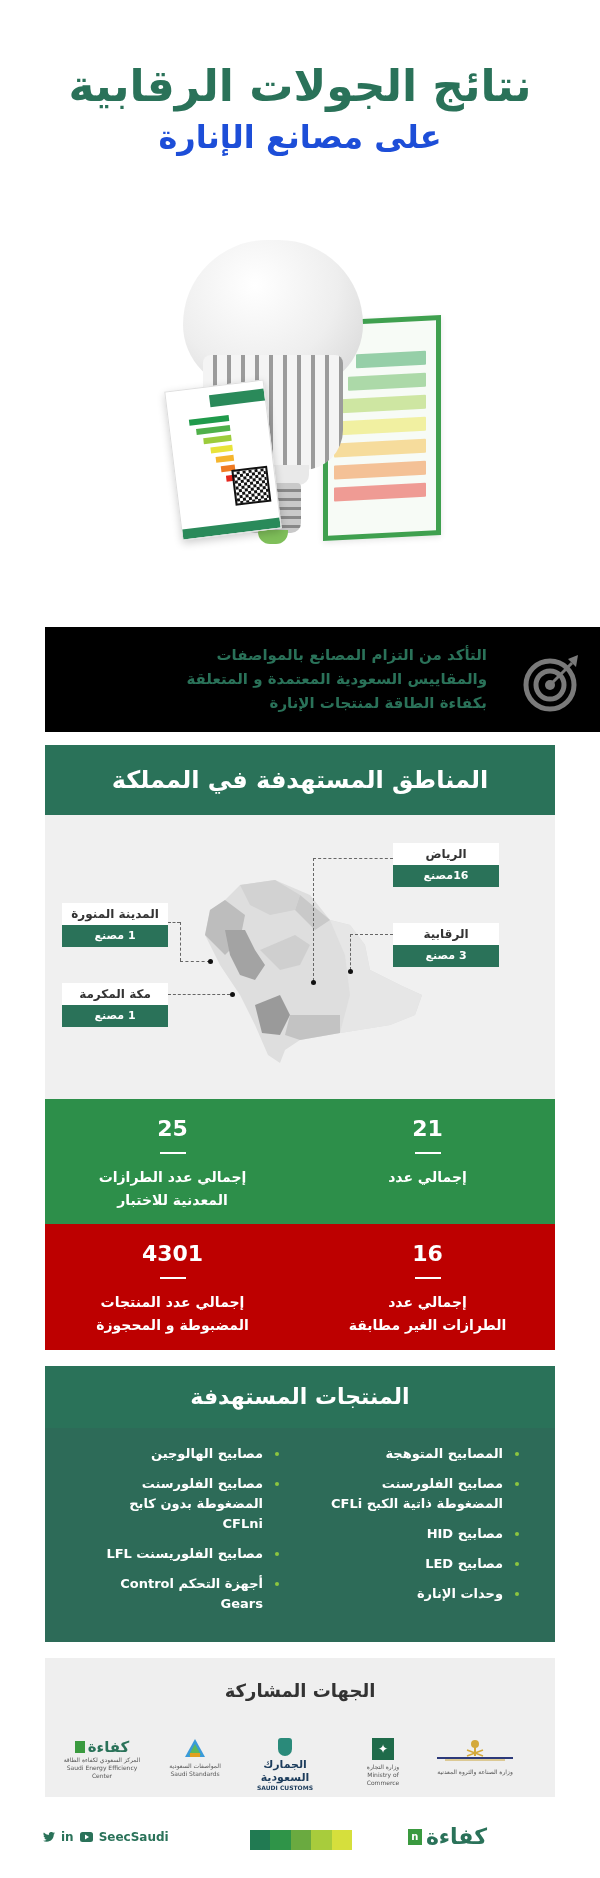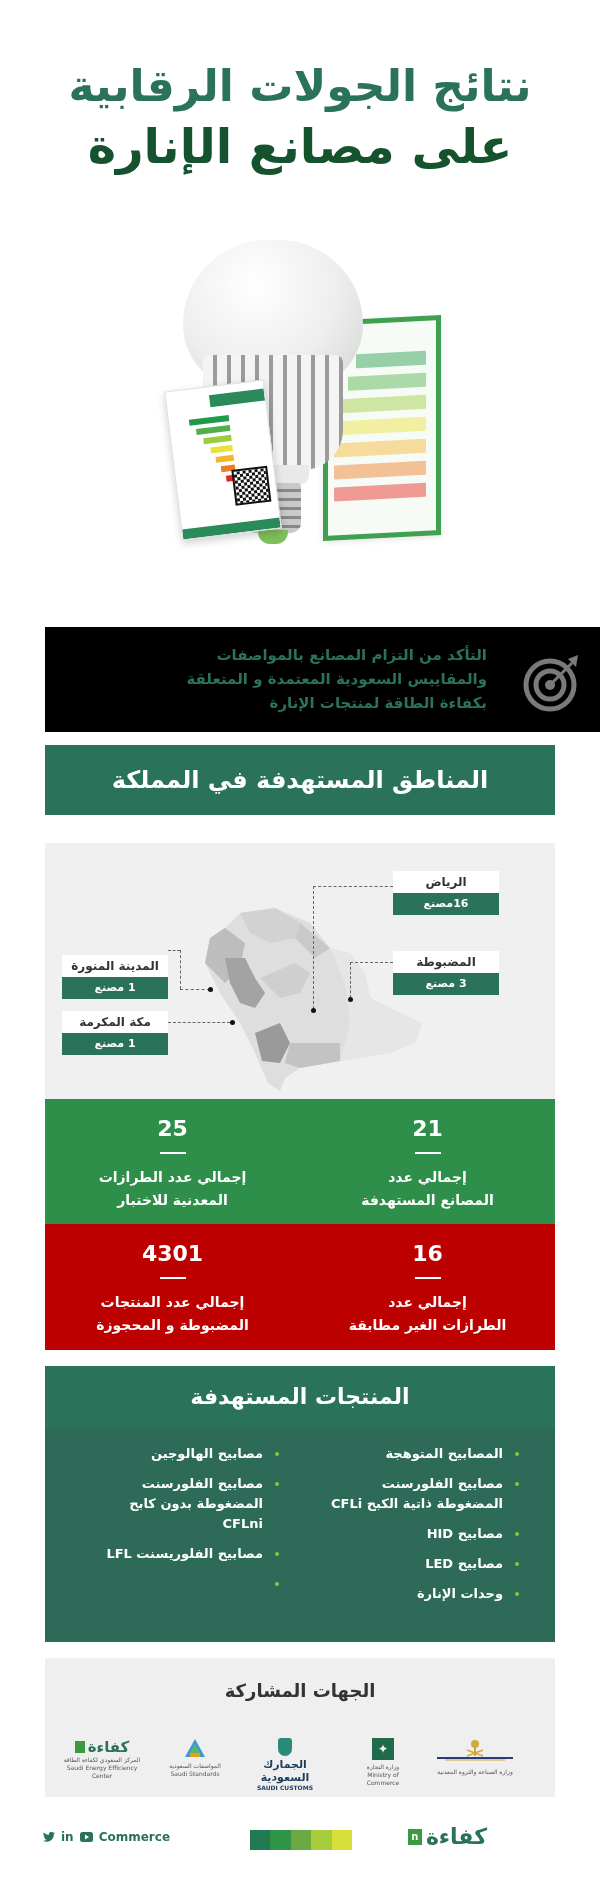--- a/index.html
+++ b/index.html
@@ -4,21 +4,21 @@
 <style>
   * { box-sizing: border-box; margin: 0; padding: 0; }
   html, body { width: 600px; height: 1878px; background: #ffffff; overflow: hidden; }
   body { font-family: "DejaVu Sans", "Liberation Sans", sans-serif; position: relative; color: #3a3a3a; }
 
   .abs { position: absolute; }
 
   
   .title { position: absolute; left: 0; width: 600px; text-align: center; font-weight: bold; direction: rtl; }
   .title-1 { top: 60px; font-size: 44px; color: #2a7259; letter-spacing: -0.5px; }
-  .title-2 { top: 118px; font-size: 48px; color: #14532d; letter-spacing: -0.5px; }
+  .title-2 { top: 118px; font-size: 32px; color: #1d4ed8; letter-spacing: -0.5px; }
 
   
   .hero { position: absolute; left: 165px; top: 235px; width: 290px; height: 325px; }
   .panel-back { position: absolute; left: 158px; top: 83px; width: 118px; height: 220px; background: #f7fbf6; border: 5px solid #3fa04f; transform: skewY(-3deg); box-shadow: 0 2px 6px rgba(0,0,0,0.1); }
   .panel-back .bar { position: absolute; right: 10px; height: 14px; border-radius: 1px; opacity: .45; }
   .bulb-head { position: absolute; left: 18px; top: 5px; width: 180px; height: 150px; border-radius: 90px 90px 70px 70px; background: radial-gradient(circle at 40% 30%, #ffffff 0%, #eeeeee 55%, #d3d3d3 100%); }
   .bulb-body { position: absolute; left: 38px; top: 120px; width: 140px; height: 115px; border-radius: 8px 8px 40px 40px; background: repeating-linear-gradient(90deg, #f4f4f4 0 10px, #9b9b9b 10px 14px); }
   .bulb-neck { position: absolute; left: 72px; top: 230px; width: 72px; height: 20px; background: #e9e9e9; border-radius: 0 0 10px 10px; }
   .bulb-screw { position: absolute; left: 80px; top: 248px; width: 56px; height: 50px; background: repeating-linear-gradient(180deg, #c9c9c9 0 6px, #888 6px 9px); border-radius: 4px 4px 10px 10px; }
   .bulb-tip { position: absolute; left: 93px; top: 295px; width: 30px; height: 14px; background: #7fbf5a; border-radius: 0 0 12px 12px; }
@@ -31,21 +31,21 @@
   
   .goal { position: absolute; left: 45px; top: 627px; width: 577px; height: 105px; background: #000000; }
   .goal-text { position: absolute; right: 135px; top: 16px; width: 335px; font-size: 15px; font-weight: bold; line-height: 24px; color: #2a7259; text-align: right; direction: rtl; }
   .goal-icon { position: absolute; right: 40px; top: 26px; width: 60px; height: 60px; }
 
   
   .sec-header { position: absolute; left: 45px; width: 510px; background: #2a7259; color: #ffffff; text-align: center; font-weight: bold; direction: rtl; }
   .regions-header { top: 745px; height: 70px; line-height: 70px; font-size: 24px; text-align: center; }
 
   
-  .map-panel { position: absolute; left: 45px; top: 815px; width: 510px; height: 368px; background: #f0f0f0; margin-top: 28px; }
+  .map-panel { position: absolute; left: 45px; top: 815px; width: 510px; height: 368px; background: #f0f0f0; }
   .region-box { position: absolute; width: 106px; direction: rtl; text-align: center; }
   .region-name { height: 22px; line-height: 22px; background: #ffffff; font-size: 12px; font-weight: bold; color: #333; }
   .region-count { height: 22px; line-height: 22px; background: #2a7259; font-size: 11px; font-weight: bold; color: #ffffff; }
   .dash-h { position: absolute; border-top: 1px dashed #666; height: 0; }
   .dash-v { position: absolute; border-left: 1px dashed #666; width: 0; }
   .dot { position: absolute; width: 5px; height: 5px; background: #111; border-radius: 50%; }
 
   
   .stats { position: absolute; left: 45px; width: 510px; display: flex; direction: rtl; color: #ffffff; }
   .stats.green { top: 1099px; height: 125px; background: #2d8f4a; }
@@ -144,28 +144,28 @@
 
   <div class="region-box" style="left:348px;top:28px">
     <div class="region-name">الرياض</div>
     <div class="region-count">16مصنع</div>
   </div>
   <div class="dash-h" style="left:268px;top:43px;width:80px"></div>
   <div class="dash-v" style="left:268px;top:43px;height:123px"></div>
   <div class="dot" style="left:266px;top:165px"></div>
 
   <div class="region-box" style="left:348px;top:108px">
-    <div class="region-name">المضبوطة</div>
+    <div class="region-name">الرقابية</div>
     <div class="region-count">3 مصنع</div>
   </div>
   <div class="dash-h" style="left:305px;top:119px;width:43px"></div>
   <div class="dash-v" style="left:305px;top:119px;height:36px"></div>
   <div class="dot" style="left:303px;top:154px"></div>
 
-  <div class="region-box" style="left:17px;top:112px">
+  <div class="region-box" style="left:17px;top:88px">
     <div class="region-name">المدينة المنورة</div>
     <div class="region-count">1 مصنع</div>
   </div>
   <div class="dash-h" style="left:123px;top:107px;width:12px"></div>
   <div class="dash-v" style="left:135px;top:107px;height:39px"></div>
   <div class="dash-h" style="left:135px;top:146px;width:30px"></div>
   <div class="dot" style="left:163px;top:144px"></div>
 
   <div class="region-box" style="left:17px;top:168px">
     <div class="region-name">مكة المكرمة</div>
@@ -173,21 +173,20 @@
   </div>
   <div class="dash-h" style="left:123px;top:179px;width:62px"></div>
   <div class="dot" style="left:185px;top:177px"></div>
 </div>
 
 <div class="stats green">
   <div class="stat">
     <div class="stat-value">21</div>
     <div class="stat-rule"></div>
     <div class="stat-label">إجمالي عدد</div>
-    <div class="stat-label">المصانع المستهدفة</div>
   </div>
   <div class="stat">
     <div class="stat-value">25</div>
     <div class="stat-rule"></div>
     <div class="stat-label">إجمالي عدد الطرازات</div>
     <div class="stat-label">المعدنية للاختبار</div>
   </div>
 </div>
 
 <div class="stats red">
@@ -239,20 +238,21 @@
         <span class="bullet"></span>
         <div>مصابيح الفلورسنت</div>
         <div>المضغوطة بدون كابح CFLni</div>
       </div>
     <div class="prod-item">
         <span class="bullet"></span>
         <div>مصابيح الفلوريسنت LFL</div>
       </div>
     <div class="prod-item">
         <span class="bullet"></span>
+        <div>أجهزة التحكم Control Gears</div>
       </div>
   </div>
 </div>
 
 <div class="partners">
   <div class="partners-title">الجهات المشاركة</div>
 
   <div class="logo" style="right:40px;width:80px">
     <svg width="80" height="26" viewBox="0 0 80 26">
       <line x1="2" y1="20" x2="78" y2="20" stroke="#2d3a7a" stroke-width="2"></line>
@@ -300,21 +300,21 @@
 <div class="footer">
   <div class="social">
     <svg class="ic" width="12" height="10" viewBox="0 0 24 20">
         <path d="M24 2.4a9.8 9.8 0 0 1-2.8.8A4.9 4.9 0 0 0 23.3.4a9.9 9.9 0 0 1-3.1 1.2A4.9 4.9 0 0 0 11.8 6 14 14 0 0 1 1.7.9a4.9 4.9 0 0 0 1.5 6.6 4.9 4.9 0 0 1-2.2-.6v.1a4.9 4.9 0 0 0 3.9 4.8 4.9 4.9 0 0 1-2.2.1 4.9 4.9 0 0 0 4.6 3.4A9.9 9.9 0 0 1 0 17.3 14 14 0 0 0 7.5 19.5c9 0 14-7.5 14-14v-.6A10 10 0 0 0 24 2.4z" fill="#2a7259"></path>
       </svg>
     <span class="ic" style="font-size:12px">in</span>
     <svg class="ic" width="13" height="10" viewBox="0 0 26 20">
         <rect width="26" height="20" rx="5" fill="#2a7259"></rect>
         <polygon points="10,5 18,10 10,15" fill="#fff"></polygon>
       </svg>
-    <span>Commerce</span>
+    <span>SeecSaudi</span>
   </div>
   <div class="strip">
     <span style="background:#d6df3c"></span>
     <span style="background:#a8cc3c"></span>
     <span style="background:#6aaa40"></span>
     <span style="background:#2f9448"></span>
     <span style="background:#217a52"></span>
   </div>
   <div class="brand">
     <div class="brand-mark">n</div>

